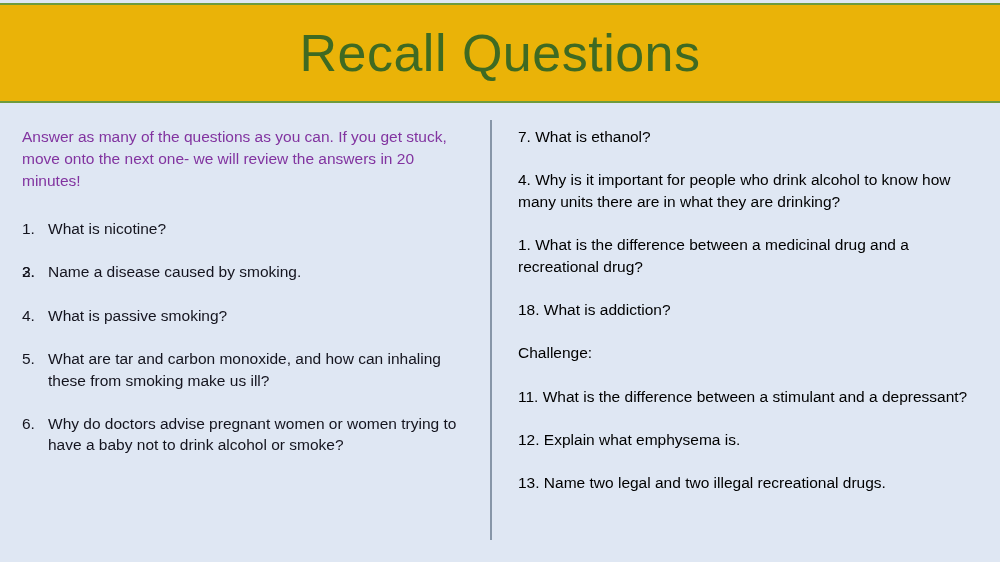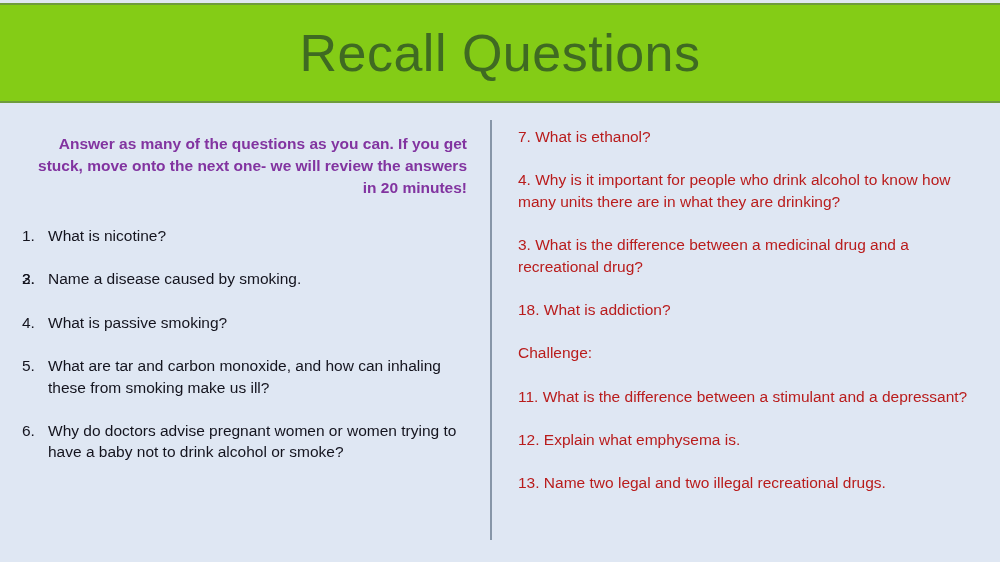--- a/index.html
+++ b/index.html
@@ -23,21 +23,21 @@
     box-sizing: border-box;
   }
 
   
   .title-band {
     position: absolute;
     left: 0;
     top: 3px;
     width: 1000px;
     height: 100px;
-    background: #84cc16;
+    background: #eab308;
     border-top: 2px solid #6e9b3c;
     border-bottom: 2px solid #6e9b3c;
     box-sizing: border-box;
     display: flex;
     align-items: center;
     justify-content: center;
   }
   .title-text {
     color: #3f6a22;
     font-size: 52px;
@@ -75,26 +75,25 @@
     left: 22px;
     width: 452px;
   }
   .col-right {
     left: 518px;
     width: 470px;
   }
 
   .intro {
     color: #8234a0;
-    font-weight: bold;
+    font-weight: normal;
     font-size: 15.5px;
     line-height: 1.42;
-    margin: 7px;
+    margin: 0;
     padding-top: 21px;
-    text-align: right;
   }
 
   ol.qlist {
     list-style: none;
     margin: 0;
     padding: 0;
   }
   ol.qlist li {
     position: relative;
     padding-left: 26px;
@@ -108,21 +107,21 @@
     left: 0;
     top: 0;
     width: 22px;
     text-align: left;
     color: #14141e;
     font-size: 15.5px;
   }
   ol.qlist li:first-child { margin-top: 26px; }
 
   .ritem {
-    color: #b91c1c;
+    color: #000000;
     font-size: 15.5px;
     line-height: 1.38;
     margin: 0 0 22px 0;
     padding: 0;
   }
   .ritem:first-child { padding-top: 21px; }
   .ritem.bold { font-weight: normal; }
 </style>
 </head>
 <body>
@@ -145,21 +144,21 @@
           <li><span class="num">3.</span><span>Name a disease caused by smoking.</span></li>
           <li><span class="num">4.</span><span>What is passive smoking?</span></li>
           <li><span class="num">5.</span><span>What are tar and carbon monoxide, and how can inhaling these from smoking make us ill?</span></li>
           <li><span class="num">6.</span><span>Why do doctors advise pregnant women or women trying to have a baby not to drink alcohol or smoke?</span></li>
         </ol>
     </div>
 
     <div class="col col-right" id="right-list">
         <p class="ritem">7. What is ethanol?</p>
         <p class="ritem">4. Why is it important for people who drink alcohol to know how many units there are in what they are drinking?</p>
-        <p class="ritem">3. What is the difference between a medicinal drug and a recreational drug?</p>
+        <p class="ritem">1. What is the difference between a medicinal drug and a recreational drug?</p>
         <p class="ritem">18. What is addiction?</p>
         <p class="ritem bold">Challenge:</p>
         <p class="ritem">11. What is the difference between a stimulant and a depressant?</p>
         <p class="ritem">12. Explain what emphysema is.</p>
         <p class="ritem">13. Name two legal and two illegal recreational drugs.</p>
       </div>
 
   </div>
 </div>
 

